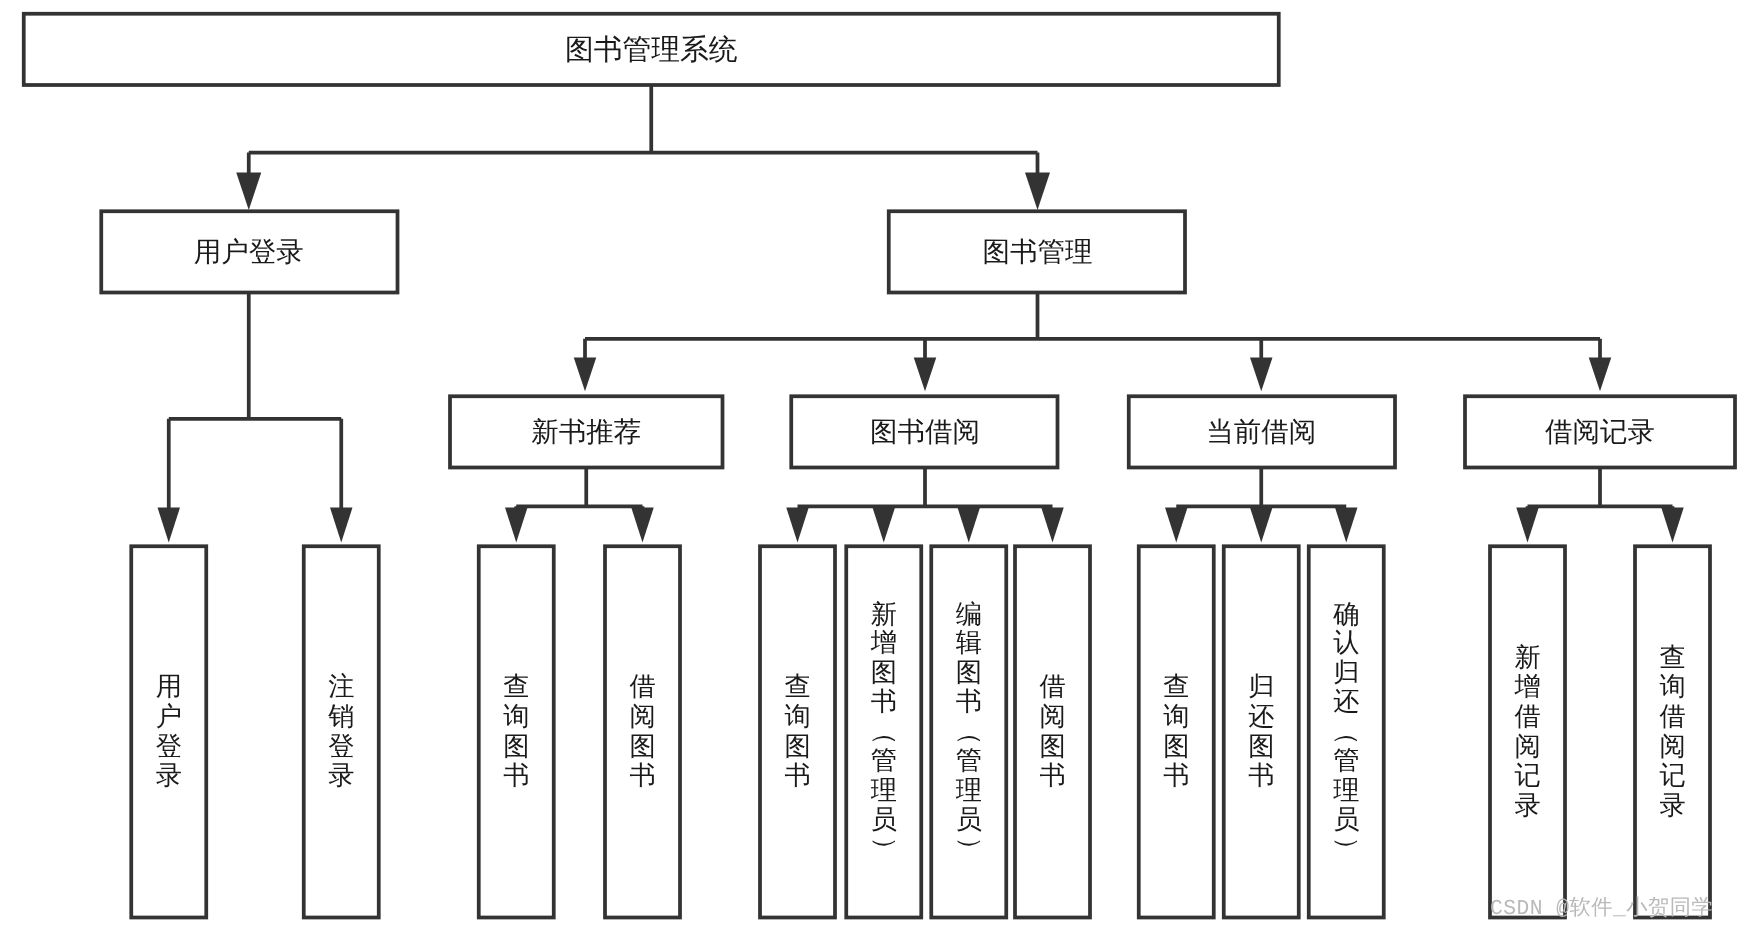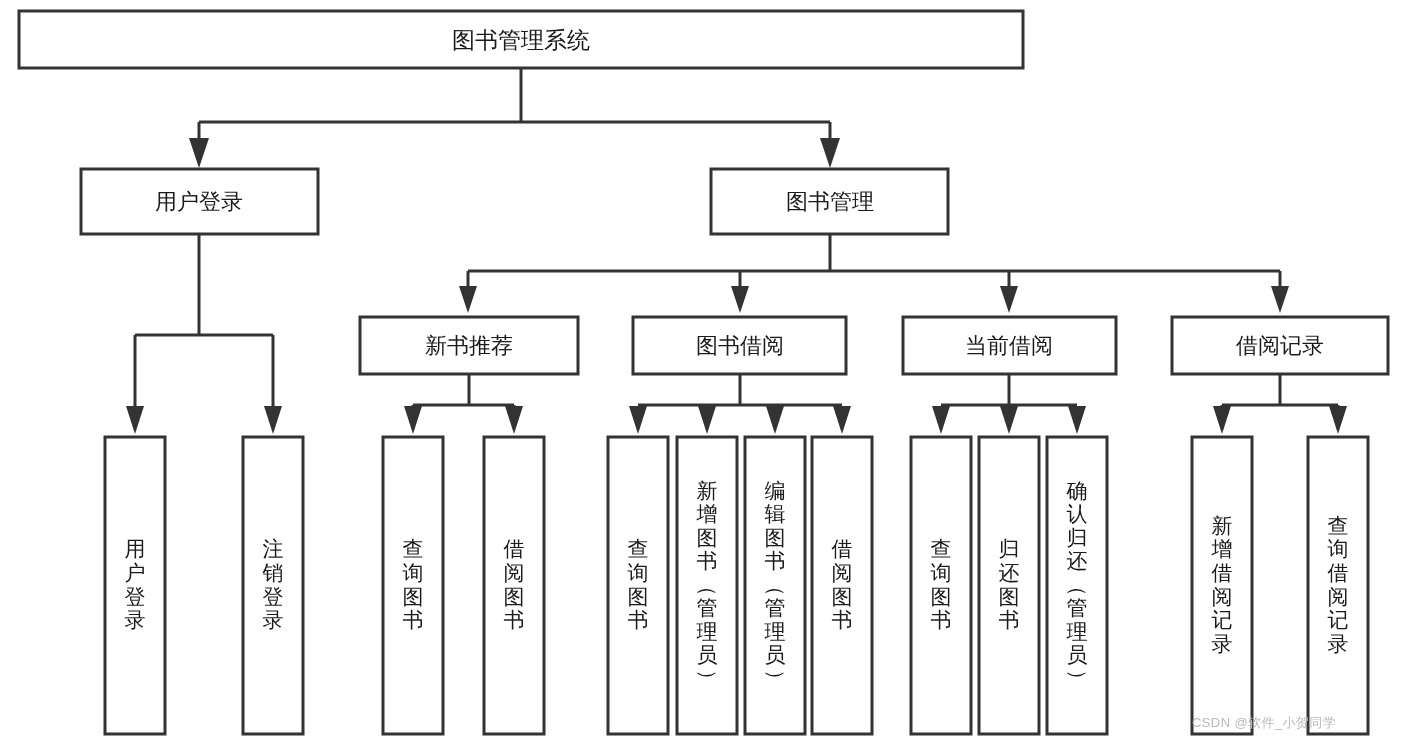--- a/index.html
+++ b/index.html
@@ -76,22 +76,22 @@
     display: block;
   }
   .vlabel span.vchar.rot {
     display: block;
     transform: rotate(90deg);
   }
   .watermark {
     position: absolute;
     left: 1192px;
     top: 714px;
-    font-family: Liberation Sans, sans-serif;
-    font-size: 13px;
+    font-family: Liberation Mono, monospace;
+    font-size: 17px;
     color: #b9b9b9;
     white-space: nowrap;
     letter-spacing: 0.4px;
   }
 </style>
 </head>
 <body>
 
 <div id="diagram-root">
 

